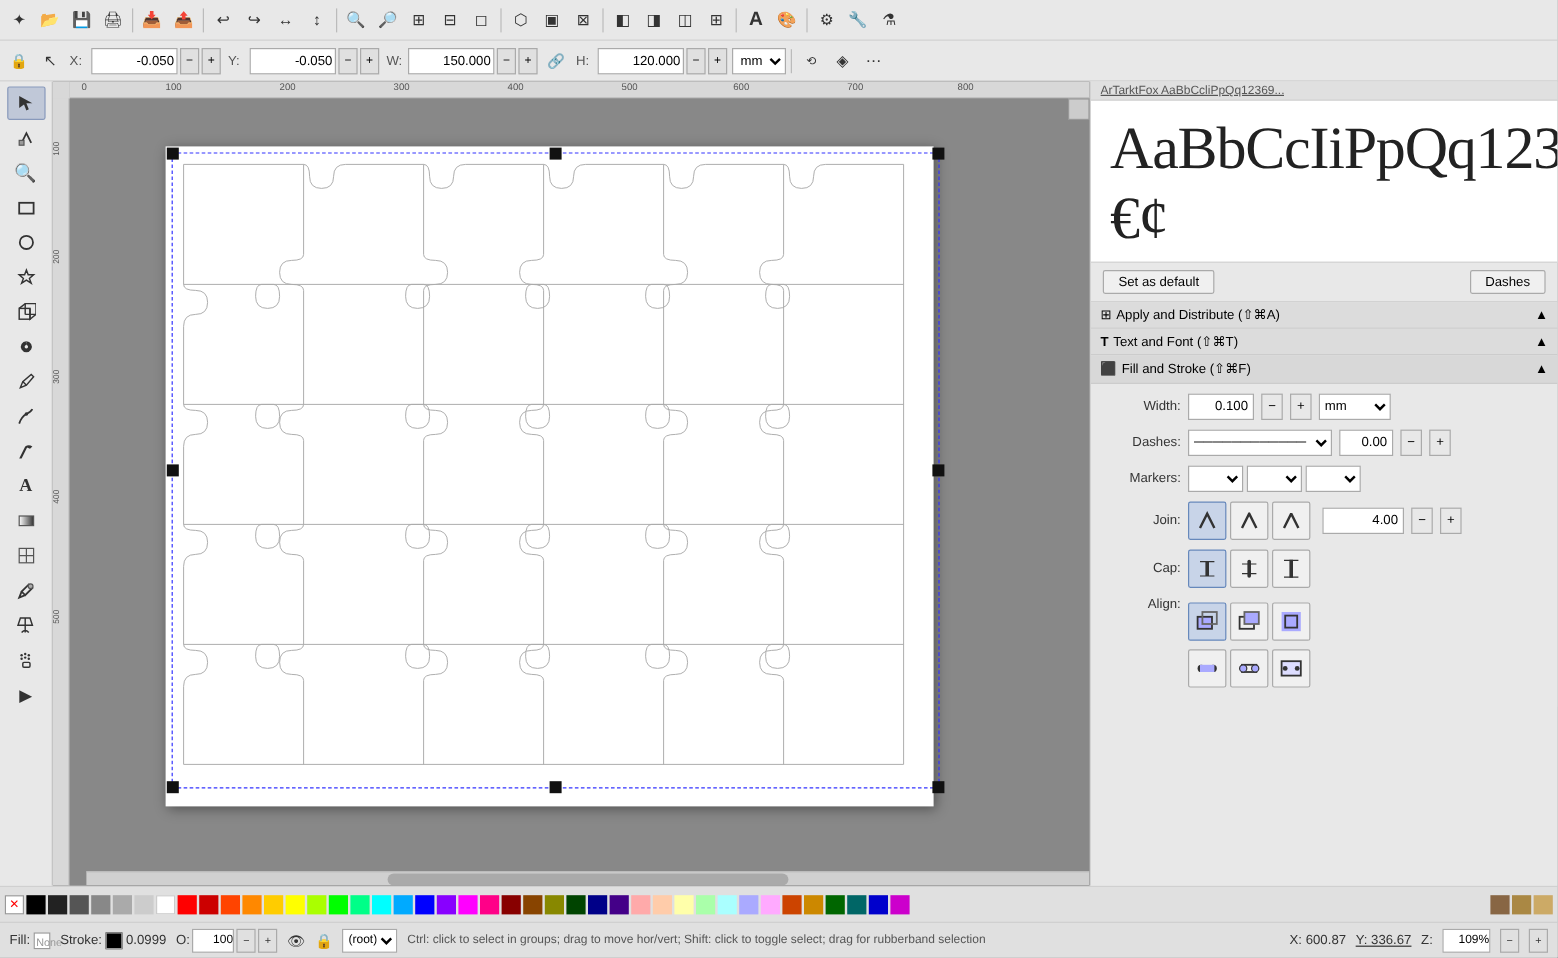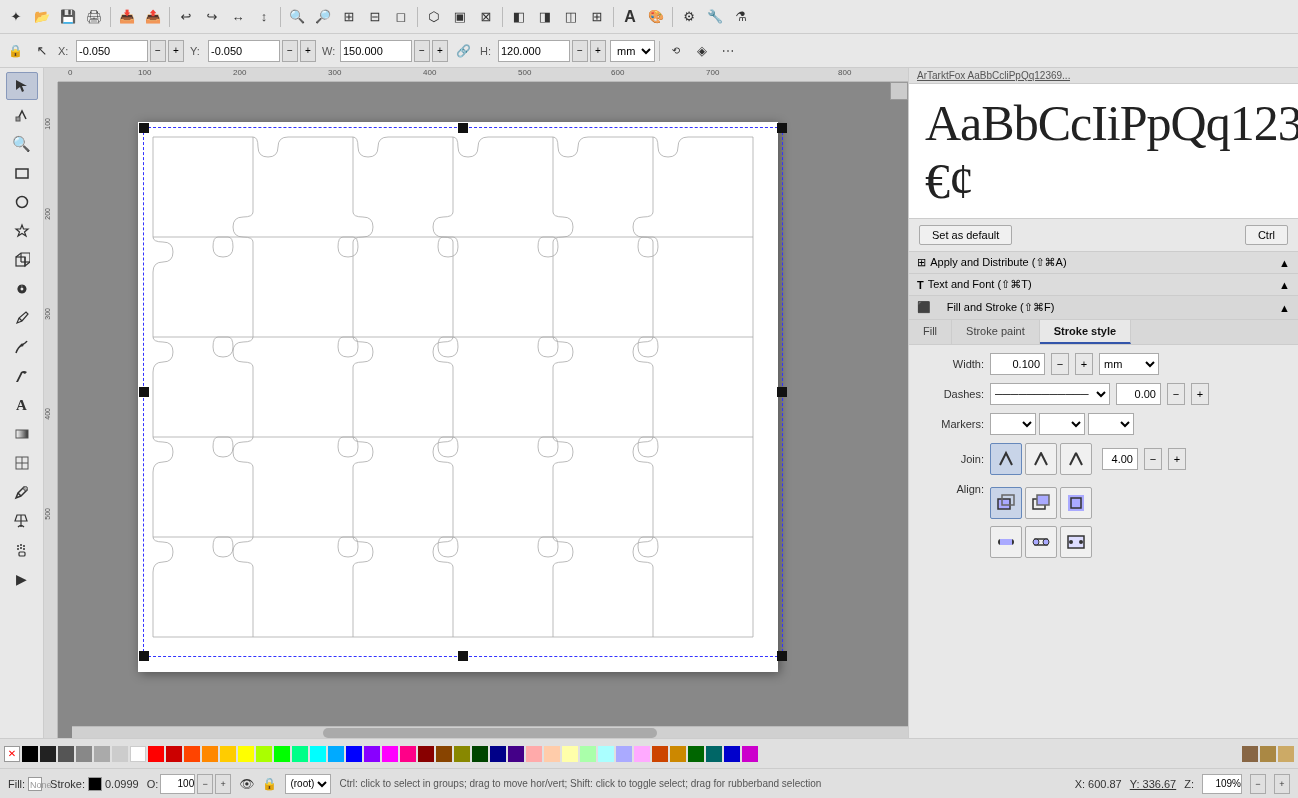--- a/index.html
+++ b/index.html
@@ -61,20 +61,21 @@
       color: #555;
       min-width: 16px;
     }
     .coord-input {
       width: 72px;
       height: 22px;
       border: 1px solid #aaa;
       background: white;
       font-size: 11px;
       padding: 0 2px;
+      text-align: right;
     }
     .coord-btn {
       width: 16px;
       height: 22px;
       border: 1px solid #aaa;
       background: #e0e0e0;
       cursor: pointer;
       font-size: 10px;
       display: flex;
       align-items: center;
@@ -699,21 +700,21 @@
       <div style="position:relative; height:14px;">
 
         <span style="position:absolute;left:10px;font-size:8px;color:#555;">0</span>
         <span style="position:absolute;left:80px;font-size:8px;color:#555;">100</span>
         <span style="position:absolute;left:175px;font-size:8px;color:#555;">200</span>
         <span style="position:absolute;left:270px;font-size:8px;color:#555;">300</span>
         <span style="position:absolute;left:365px;font-size:8px;color:#555;">400</span>
         <span style="position:absolute;left:460px;font-size:8px;color:#555;">500</span>
         <span style="position:absolute;left:553px;font-size:8px;color:#555;">600</span>
         <span style="position:absolute;left:648px;font-size:8px;color:#555;">700</span>
-        <span style="position:absolute;left:780px;font-size:8px;color:#555;">800</span>
+        <span style="position:absolute;left:740px;font-size:8px;color:#555;">800</span>
       </div>
     </div>
 
     <div class="ruler-v">
       <div style="position:relative; height:100%;">
         <span style="position:absolute;top:50px;left:0;font-size:7px;color:#555;writing-mode:vertical-rl;transform:rotate(180deg);">100</span>
         <span style="position:absolute;top:140px;left:0;font-size:7px;color:#555;writing-mode:vertical-rl;transform:rotate(180deg);">200</span>
         <span style="position:absolute;top:240px;left:0;font-size:7px;color:#555;writing-mode:vertical-rl;transform:rotate(180deg);">300</span>
         <span style="position:absolute;top:340px;left:0;font-size:7px;color:#555;writing-mode:vertical-rl;transform:rotate(180deg);">400</span>
         <span style="position:absolute;top:440px;left:0;font-size:7px;color:#555;writing-mode:vertical-rl;transform:rotate(180deg);">500</span>
@@ -772,47 +773,42 @@
     <div class="font-preview-bar">
       <span style="font-size:10px;color:#555;overflow:hidden;white-space:nowrap;max-width:360px;text-decoration:underline;">ArTarktFox  AaBbCcliPpQq12369...</span>
     </div>
 
     <div class="font-preview-text">
       <span>AaBbCcIiPpQq12369$€¢</span>
     </div>
 
     <div class="set-default-row">
       <button class="set-default-btn">Set as default</button>
-      <button class="apply-btn">Ctrl</button>
+      <button class="apply-btn">Dashes</button>
     </div>
 
     <div class="panel-section-header">
       <span>⊞</span>
       <span>Apply and Distribute (⇧⌘A)</span>
       <span style="margin-left:auto;">▲</span>
     </div>
 
     <div class="panel-section-header">
       <span style="font-weight:bold;">T</span>
       <span>Text and Font (⇧⌘T)</span>
       <span style="margin-left:auto;">▲</span>
     </div>
 
     <div class="fill-stroke-panel">
       <div class="fill-stroke-header">
         <span>⬛</span>
-        <span style="margin-left:16px;text-align:center;">Fill and Stroke (⇧⌘F)</span>
+        <span style="margin-left:4px;text-align:center;">Fill and Stroke (⇧⌘F)</span>
         <span style="margin-left:auto;">▲</span>
       </div>
 
-      <div class="tabs-row">
-        <div class="tab-item">Fill</div>
-        <div class="tab-item">Stroke paint</div>
-        <div class="tab-item active">Stroke style</div>
-      </div>
 
       <div class="stroke-style-content">
 
         <div class="param-row">
           <span class="param-label">Width:</span>
           <input class="param-input" type="text" value="0.100" style="">
           <div class="param-btn">−</div>
           <div class="param-btn">+</div>
           <select class="param-select">
             <option>mm</option>
@@ -854,25 +850,51 @@
               <svg viewBox="0 0 20 20">
                   <polyline points="4,16 10,4 16,16" fill="none" stroke="#333" stroke-width="2" stroke-linejoin="round"></polyline>
                 </svg>
             </div>
             <div class="join-btn">
               <svg viewBox="0 0 20 20">
                   <polyline points="4,16 10,4 16,16" fill="none" stroke="#333" stroke-width="2" stroke-linejoin="bevel"></polyline>
                 </svg>
             </div>
           </div>
-          <input class="param-input" type="text" value="4.00" style="width: 36px; margin-left: 4px;">
+          <input class="param-input" type="text" value="4.00" style="width: 68px; margin-left: 4px;">
           <div class="param-btn">−</div>
           <div class="param-btn">+</div>
         </div>
 
+        <div class="param-row">
+          <span class="param-label">Cap:</span>
+          <div class="join-cap-btns">
+            <div class="join-btn active">
+              <svg viewBox="0 0 20 20">
+                  <line x1="10" y1="4" x2="10" y2="16" stroke="#333" stroke-width="3" stroke-linecap="butt"></line>
+                  <line x1="4" y1="4" x2="16" y2="4" stroke="#333" stroke-width="1"></line>
+                  <line x1="4" y1="16" x2="16" y2="16" stroke="#333" stroke-width="1"></line>
+                </svg>
+            </div>
+            <div class="join-btn">
+              <svg viewBox="0 0 20 20">
+                  <line x1="10" y1="4" x2="10" y2="16" stroke="#333" stroke-width="3" stroke-linecap="round"></line>
+                  <line x1="4" y1="6" x2="16" y2="6" stroke="#333" stroke-width="1"></line>
+                  <line x1="4" y1="14" x2="16" y2="14" stroke="#333" stroke-width="1"></line>
+                </svg>
+            </div>
+            <div class="join-btn">
+              <svg viewBox="0 0 20 20">
+                  <line x1="10" y1="4" x2="10" y2="16" stroke="#333" stroke-width="3" stroke-linecap="square"></line>
+                  <line x1="4" y1="3" x2="16" y2="3" stroke="#333" stroke-width="1"></line>
+                  <line x1="4" y1="17" x2="16" y2="17" stroke="#333" stroke-width="1"></line>
+                </svg>
+            </div>
+          </div>
+        </div>
 
         <div class="param-row" style="align-items:flex-start;">
           <span class="param-label">Align:</span>
           <div style="display:flex;flex-direction:column;gap:3px;">
             <div class="order-grid">
               <div class="order-btn active">
                 <svg viewBox="0 0 20 20" width="20" height="20">
                   <rect x="2" y="6" width="12" height="10" fill="#aaf" stroke="#333" stroke-width="1.5"></rect>
                   <rect x="6" y="2" width="12" height="10" fill="none" stroke="#666" stroke-width="1.5"></rect>
                 </svg>

